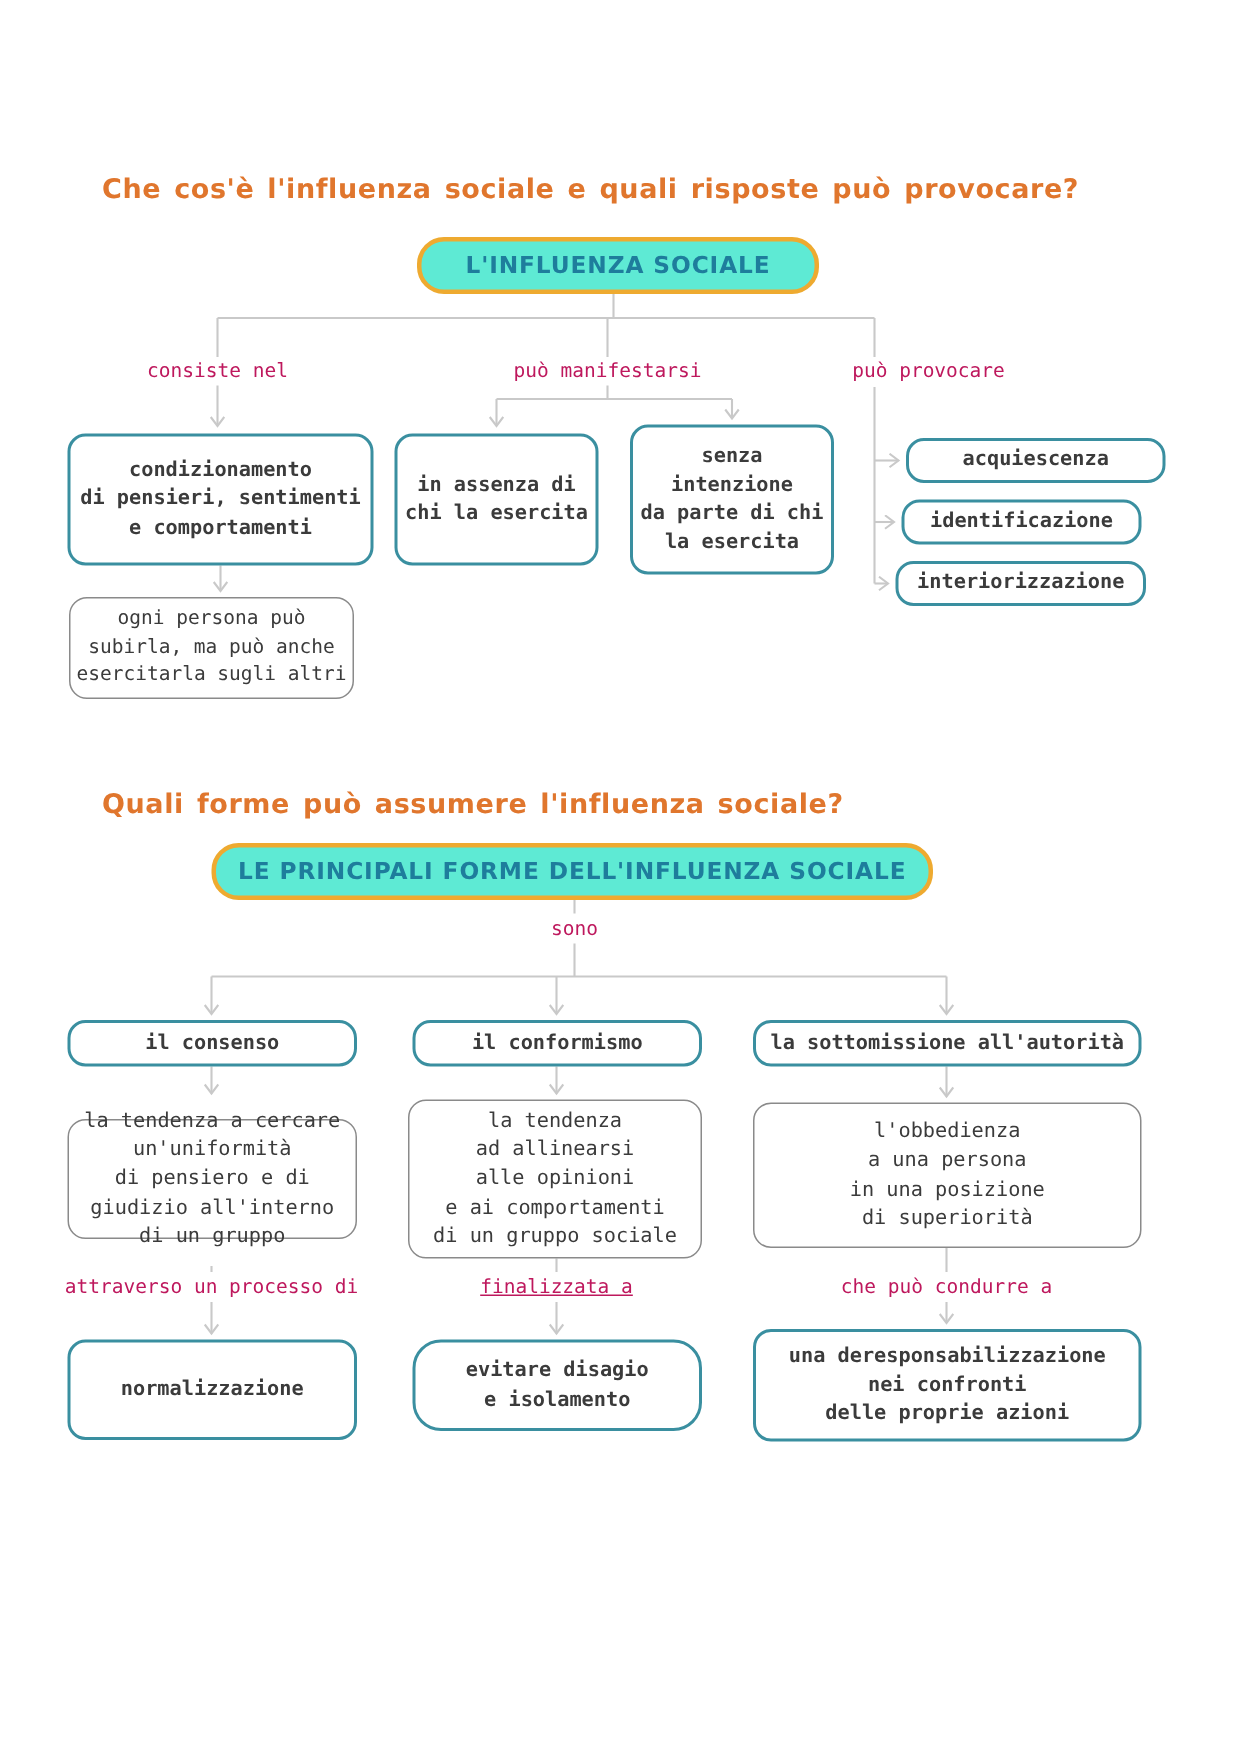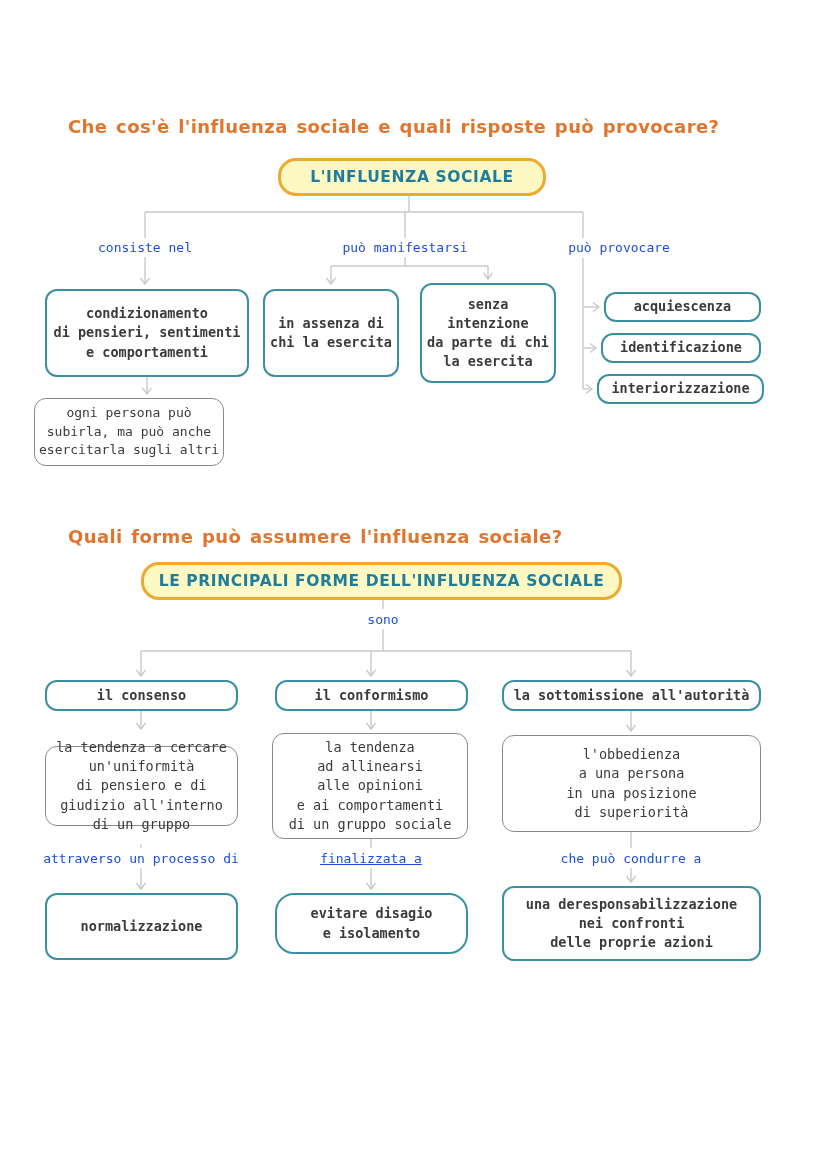--- a/index.html
+++ b/index.html
@@ -10,34 +10,34 @@
   .canvas{position:relative;width:828px;height:1170px;background:#fff;overflow:hidden;
           font-family:"DejaVu Sans",sans-serif;}
   svg.wires{position:absolute;left:0;top:0;pointer-events:none;}
   svg.wires line{stroke:var(--line);stroke-width:1.4;fill:none;}
   #arr path{stroke:var(--line);stroke-width:1.4;fill:none;}
 
   .q{position:absolute;font-weight:bold;font-size:18px;color:var(--question);
      letter-spacing:.4px;word-spacing:2px;white-space:nowrap;}
 
   .rootbox{position:absolute;border:3px solid var(--root_border);border-radius:18px;
-     background:#fef9c3;display:flex;align-items:center;justify-content:center;
+     background:#5eead4;display:flex;align-items:center;justify-content:center;
      font-weight:bold;font-size:15.5px;color:var(--root_text);letter-spacing:.6px;
      white-space:nowrap;}
 
   .box{position:absolute;background:#fff;border-radius:12px;display:flex;
      align-items:center;justify-content:center;text-align:center;
      white-space:pre-line;font-family:"DejaVu Sans Mono",monospace;
      color:var(--text);line-height:1.42;box-sizing:border-box;}
   .teal{border:2px solid var(--box_border);font-weight:bold;font-size:13.5px;}
   .gray{border:1.5px solid var(--gray_border);font-size:13.5px;}
   .sm{font-size:13px;}
 
   .lbl{position:absolute;transform:translateX(-50%);
-     font-family:"DejaVu Sans Mono",monospace;font-size:13px;color:#1d4ed8;
+     font-family:"DejaVu Sans Mono",monospace;font-size:13px;color:#be185d;
      white-space:nowrap;background:#fff;padding:0 3px;}
 </style>
 </head>
 <body>
 
 <div class="canvas">
 
   <svg class="wires" width="828" height="1170" viewBox="0 0 828 1170">
     <defs>
       <marker id="arr" markerWidth="14" markerHeight="14" refX="7" refY="5" orient="auto" markerUnits="userSpaceOnUse">
@@ -89,25 +89,25 @@
   <div class="box teal" style="left:45px;top:289px;width:204px;height:88px;">condizionamento
 di pensieri, sentimenti
 e comportamenti</div>
   <div class="box teal" style="left:420px;top:283px;width:136px;height:100px;">senza
 intenzione
 da parte di chi
 la esercita</div>
   <div class="box teal" style="left:263px;top:289px;width:136px;height:88px;">in assenza di
 chi la esercita</div>
 
-  <div class="box teal" style="left:604px;top:292px;width:157px;height:30px;">acquiescenza</div>
+  <div class="box teal" style="left:604px;top:292px;width:173px;height:30px;">acquiescenza</div>
   <div class="box teal" style="left:601px;top:333px;width:160px;height:30px;">identificazione</div>
   <div class="box teal" style="left:597px;top:374px;width:167px;height:30px;">interiorizzazione</div>
 
-  <div class="box gray sm" style="left:34px;top:398px;width:190px;height:68px;">ogni persona può
+  <div class="box gray sm" style="left:46px;top:398px;width:190px;height:68px;">ogni persona può
 subirla, ma può anche
 esercitarla sugli altri</div>
 
   <div class="q" style="left:68px;top:526px;">Quali forme può assumere l'influenza sociale?</div>
 
   <div class="rootbox" style="left:141px;top:562px;width:475px;height:32px;">LE PRINCIPALI FORME DELL'INFLUENZA SOCIALE</div>
 
   <div class="lbl" style="left:383px;top:612px;">sono</div>
 
   <div class="box teal" style="left:45px;top:680px;width:193px;height:31px;">il consenso</div>

